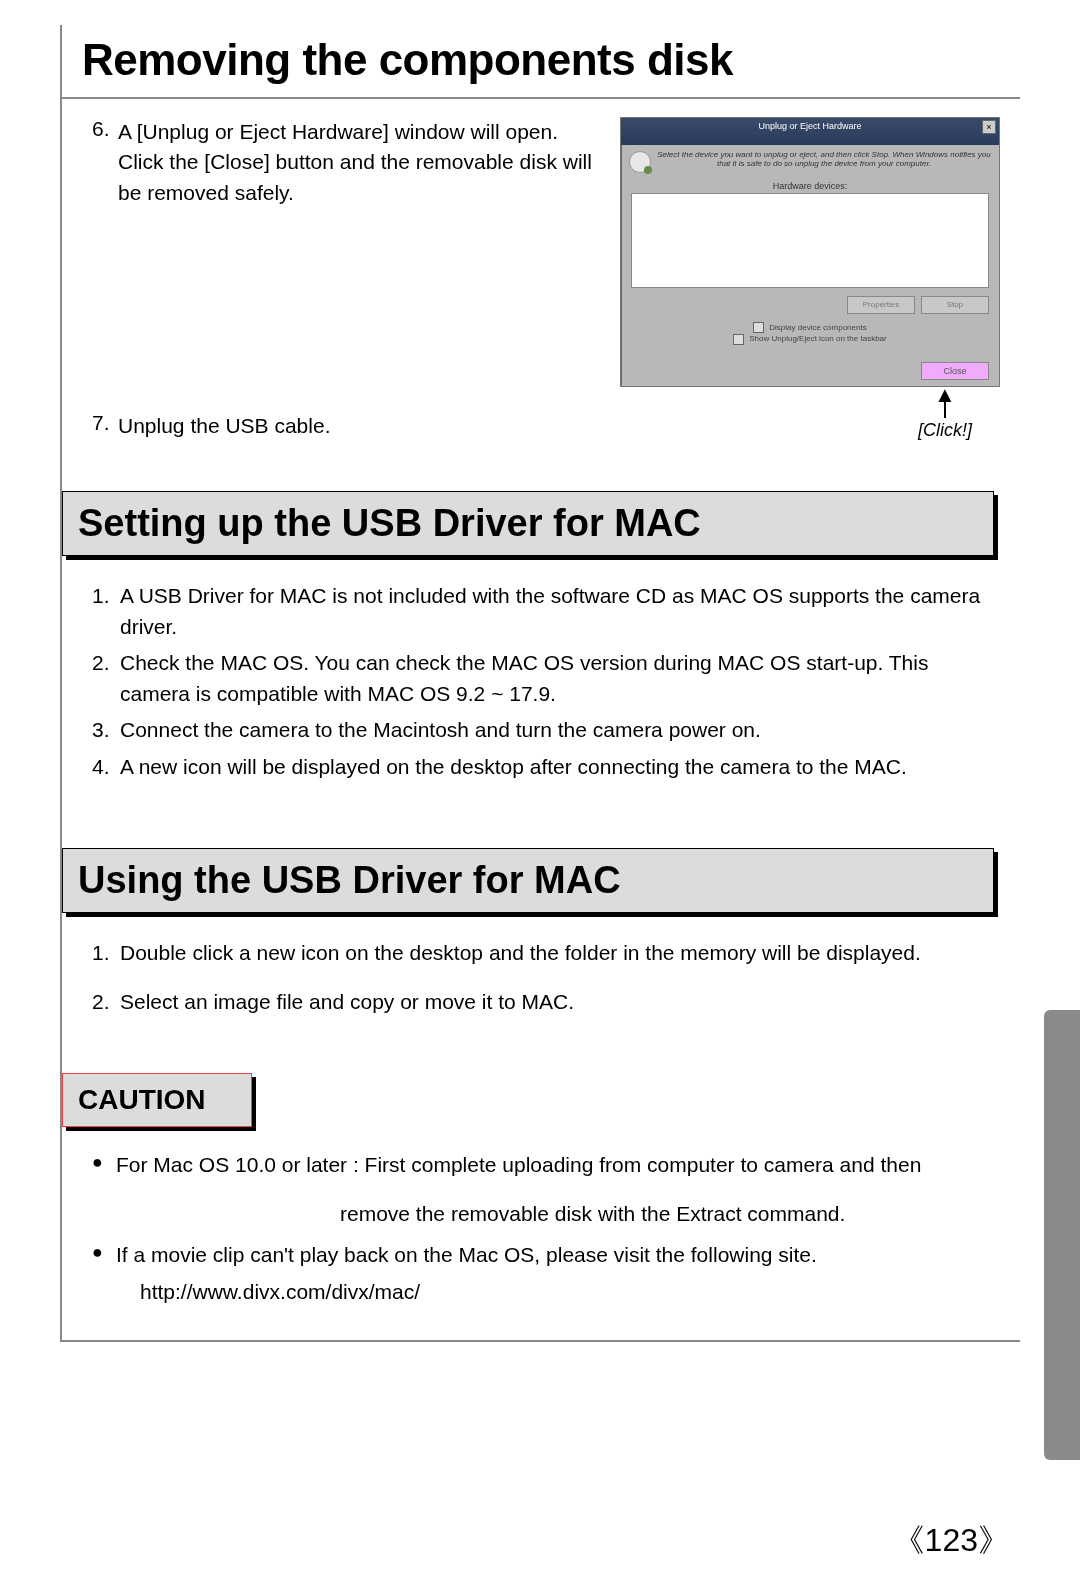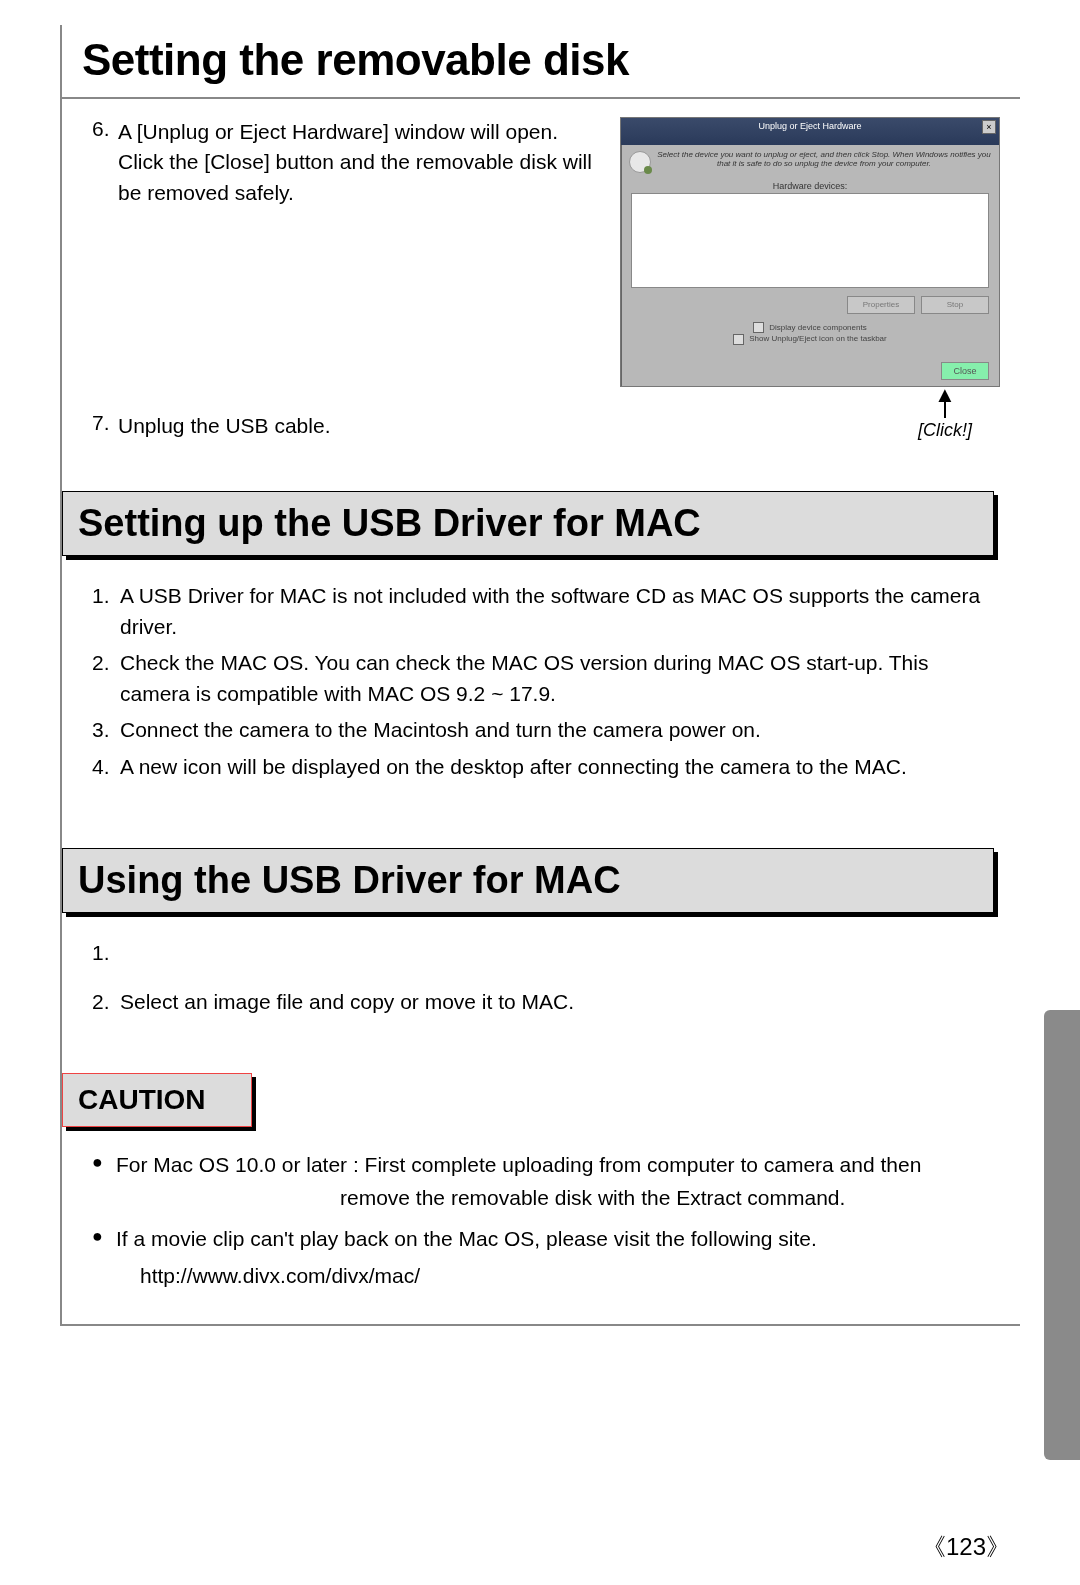--- a/index.html
+++ b/index.html
@@ -155,23 +155,23 @@
     height: 9px;
     border: 1px solid #666;
     background: #ddd;
     margin-right: 5px;
     vertical-align: middle;
   }
   .fd-close-btn {
     position: absolute;
     right: 10px;
     bottom: 6px;
-    width: 48px;
+    width: 68px;
     height: 18px;
-    background: #86efac;
+    background: #f0abfc;
     border: 1px solid #888;
     font-size: 9px;
     line-height: 16px;
     text-align: center;
     color: #555;
   }
   .arrow-col {
     margin-top: 2px;
     display: flex;
     flex-direction: column;
@@ -236,51 +236,51 @@
   }
   .bullet {
     min-width: 24px;
     font-size: 18px;
   }
   .bullet-text {
     flex: 1;
   }
   .indent-line {
     padding-left: 224px;
-    margin-top: 1px;
+    margin-top: 17px;
   }
   .indent-line2 {
     padding-left: 24px;
     margin-top: 4px;
   }
   .side-tab {
     position: absolute;
     right: -2px;
     top: 1010px;
     width: 38px;
     height: 450px;
     background: #8a8a8a;
     border-radius: 6px 0 0 6px;
   }
   .page-num {
     position: absolute;
     right: 70px;
     bottom: 22px;
-    font-size: 24px;
+    font-size: 32px;
   }
   .page-num .bracket {
     font-family: serif;
   }
 </style>
 </head>
 <body>
 
 <div class="page-frame">
   <div class="page-title-wrap">
-    <div class="page-title">Setting the removable disk</div>
+    <div class="page-title">Removing the components disk</div>
   </div>
 
   <div class="content">
 
     <div class="step-block">
       <div class="step-col-left">
         <div class="step-row">
           <div class="step-num">6.</div>
           <div class="step-text">A [Unplug or Eject Hardware] window will open. Click the [Close] button and the removable disk will be removed safely.</div>
         </div>
@@ -338,20 +338,21 @@
       <div class="ol-row">
         <div class="ol-num">4.</div>
         <div>A new icon will be displayed on the desktop after connecting the camera to the MAC.</div>
       </div>
     </div>
 
     <div class="section-header">Using the USB Driver for MAC</div>
     <div class="section-body">
       <div class="ol-row" style="margin-bottom:18px;">
         <div class="ol-num">1.</div>
+        <div>Double click a new icon on the desktop and the folder in the memory will be displayed.</div>
       </div>
       <div class="ol-row">
         <div class="ol-num">2.</div>
         <div>Select an image file and copy or move it to MAC.</div>
       </div>
     </div>
 
     <div class="caution-header">CAUTION</div>
     <div class="caution-body">
       <div class="bullet-row">

